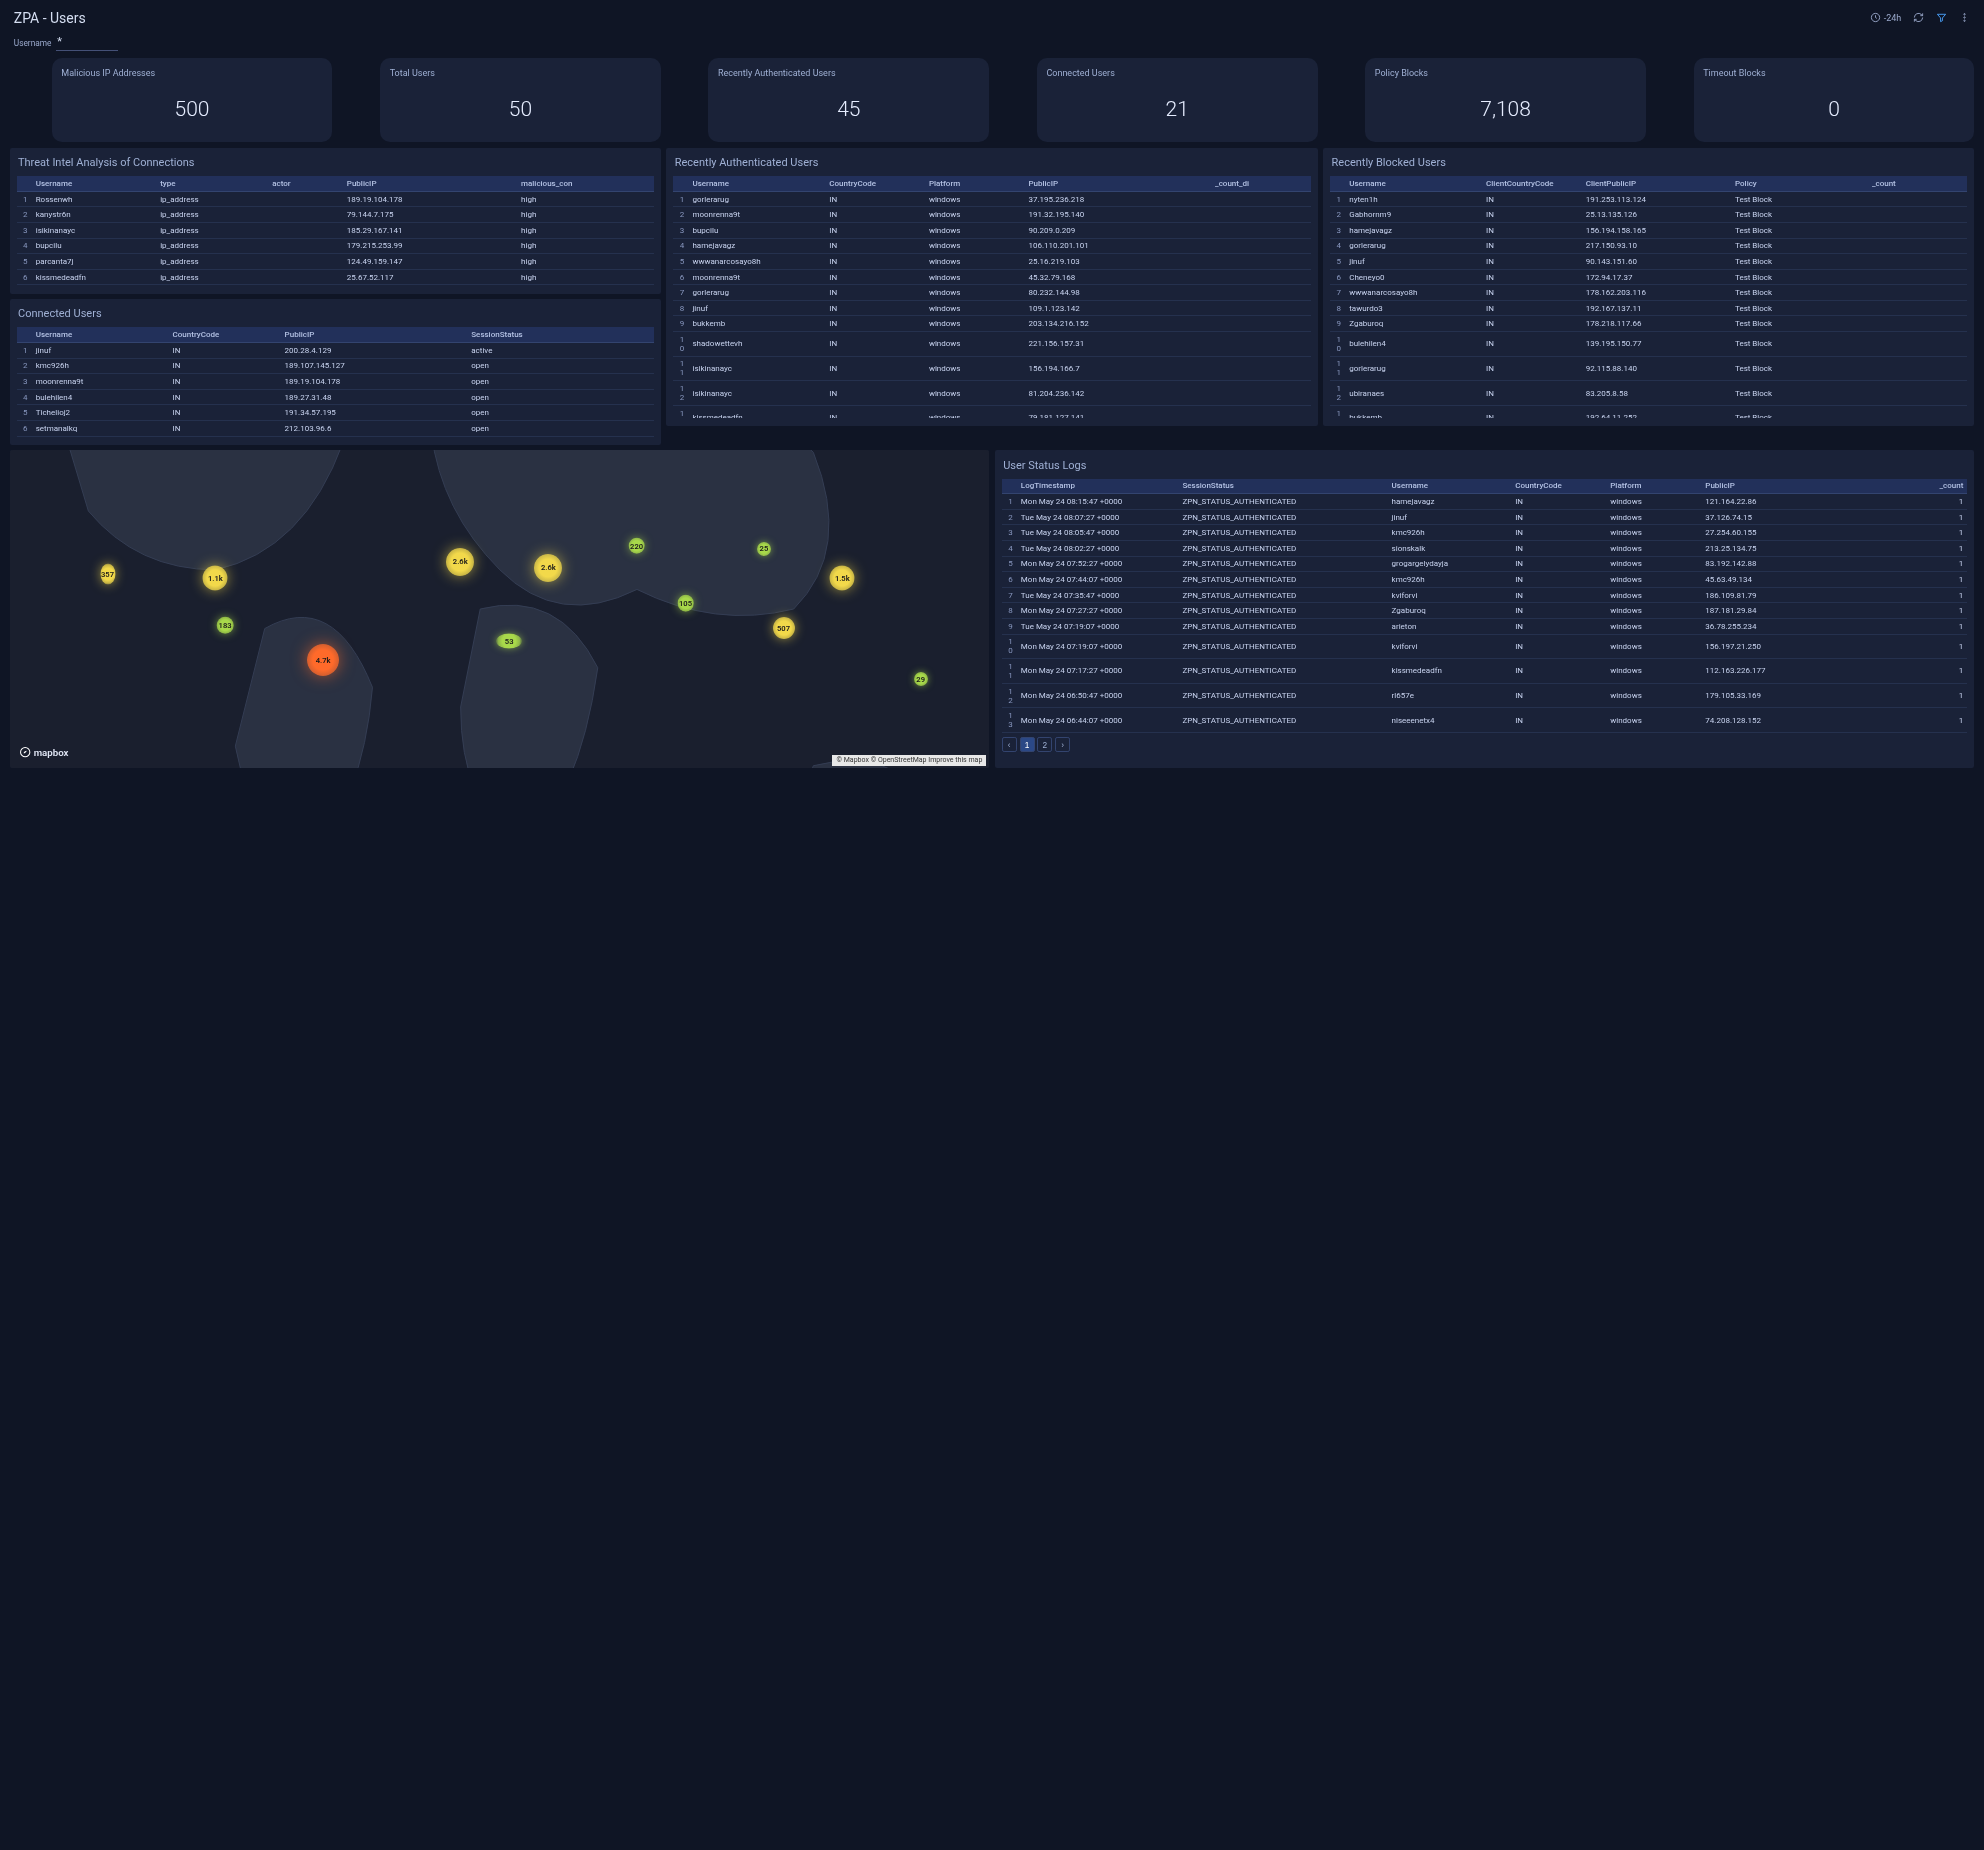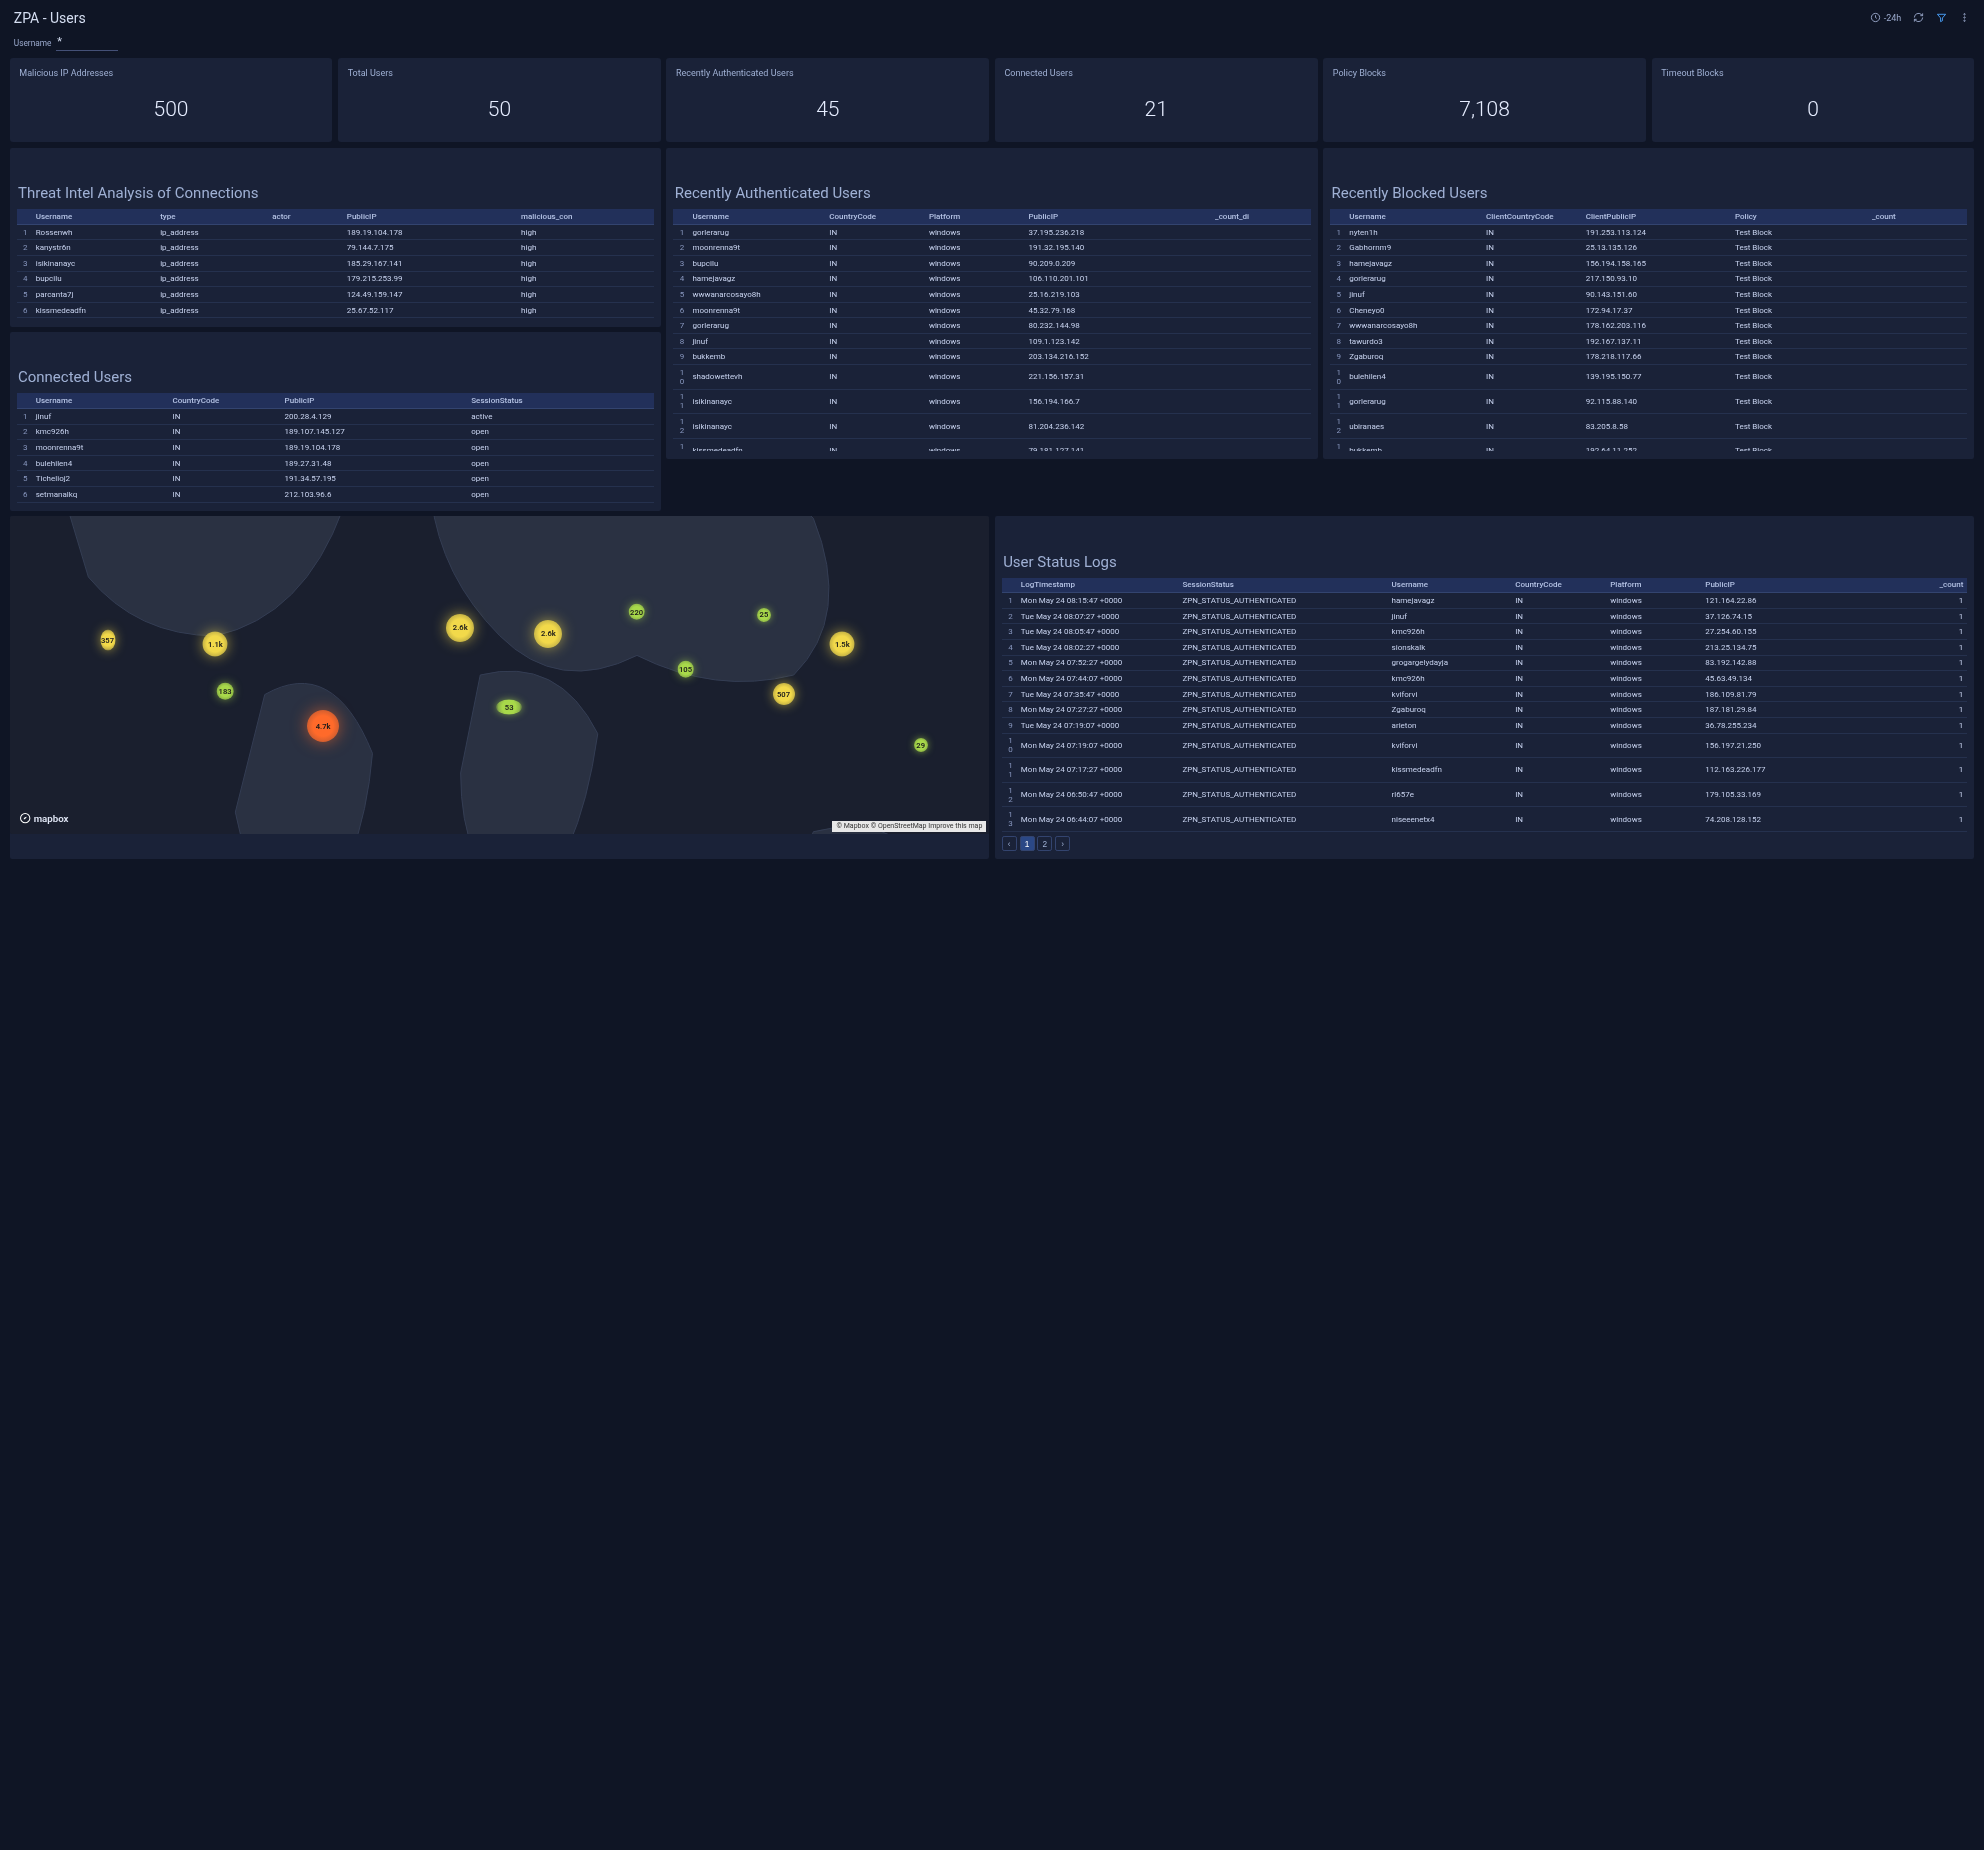--- a/index.html
+++ b/index.html
@@ -8,28 +8,28 @@
   .header { display: flex; justify-content: space-between; align-items: center; padding: 5.5px 9.7px 7px; }
   .header-title { font-size: 14px; font-weight: 400; color: #d5def2; }
   .header-tools { display: flex; align-items: center; gap: 12px; color: #9aa9cc; }
   .header-tools span, .header-tools svg { cursor: pointer; }
   .time-badge { display: flex; align-items: center; gap: 2.8px; font-size: 9px; }
   .subheader { padding: 0 9.7px 7px; }
   .field-label { font-size: 8.3px; color: #9aa9cc; }
   .field-input { display:inline-block; border: none; border-bottom: 0.7px solid #445077; background: transparent; color: #d5def2; width: 62px; margin-left:2.8px; padding:1.4px 0.7px; }
 
   .kpi-row { display: grid; grid-template-columns: repeat(6, 1fr); gap: 5.5px; padding: 0 5.5px 5.5px; }
-  .kpi { background: #1a2238; border-radius: 3px; padding: 9.7px 9.7px 21px; }
+  .kpi { background: #1a2238; border-radius: 10px; padding: 9.7px 9.7px 21px; margin-left: 42px; }
   .kpi-title { font-size: 9px; color: #9fb0d4; margin-bottom: 19.3px; }
   .kpi-value { font-size: 21px; color: #e6edff; text-align: center; font-weight: 300; }
 
   .panels-row { display: grid; grid-template-columns: 1fr 1fr 1fr; gap: 5.5px; padding: 0 5.5px 5.5px; align-items: start; }
   .panels-col { display: flex; flex-direction: column; gap: 5.5px; }
   .panel { background: #1a2238; border-radius: 2.1px; padding: 7px 7px 8.3px; }
-  .panel-title { font-size: 15px; color: #9fb0d4; margin-bottom: 5.5px; padding: 1.4px 1.4px; margin-top: 28px; }
+  .panel-title { font-size: 11px; color: #9fb0d4; margin-bottom: 5.5px; padding: 1.4px 1.4px; }
 
   table { width: 100%; border-collapse: collapse; table-layout: fixed; }
   th, td { text-align: left; padding: 2.8px 4.1px; font-size: 8px; color: #c8d3ef; overflow: hidden; text-overflow: ellipsis; white-space: normal; word-break: break-word; border-bottom: 0.7px solid rgba(60,76,120,0.35); }
   th { background: #22305a; color: #b4c2e4; font-weight: 500; border-bottom: 0.7px solid #33446f; }
   td.idx, th.idx { width: 15px; color: #8897bf; text-align: right; }
   .scrollbox { max-height: 116px; overflow: auto; }
   .scrollbox-med { max-height: 242px; overflow: auto; }
   .scrollbox::-webkit-scrollbar, .scrollbox-med::-webkit-scrollbar { height:4.1px; width:4.1px; }
   .scrollbox::-webkit-scrollbar-thumb, .scrollbox-med::-webkit-scrollbar-thumb { background:#3a4c7a; border-radius:2.1px; }
 

